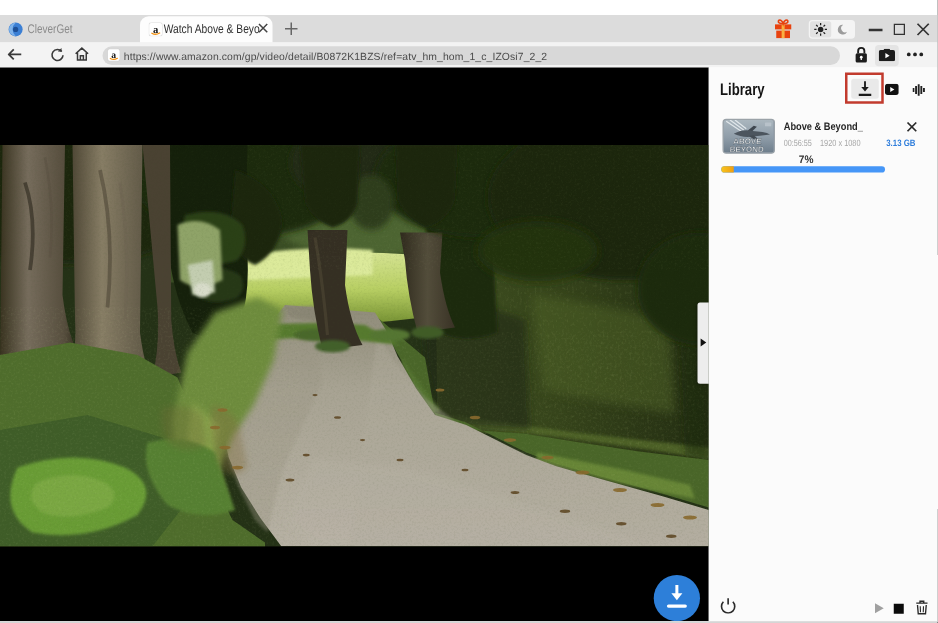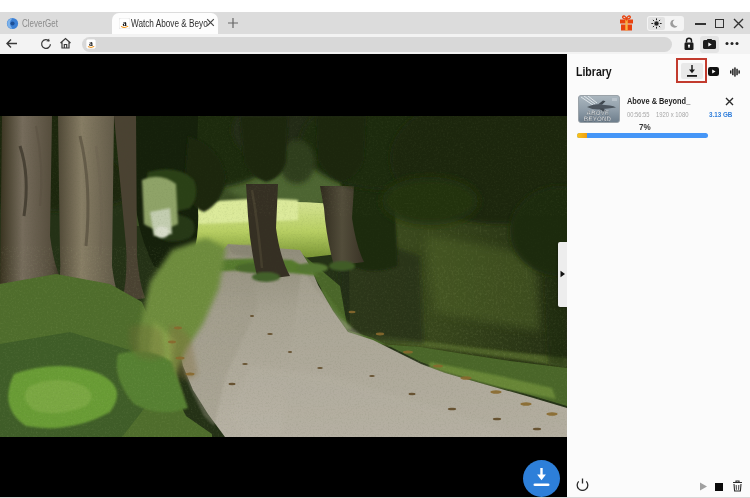--- a/index.html
+++ b/index.html
@@ -69,20 +69,21 @@
   </svg>
   <svg class="abs" style="left:59px;top:25px" width="13" height="13" viewBox="0 0 13 13">
     <path d="M1.5 6 L6.5 1.5 L11.5 6 M3 5.2 L3 11 L10 11 L10 5.2 M5.3 11 L5.3 7.5 L7.7 7.5 L7.7 11" stroke="#3a3a3a" stroke-width="1.2" fill="none"></path>
   </svg>
   <div class="abs" style="left:82px;top:24.5px;width:590px;height:15px;background:#d8d8d8;border-radius:7.5px"></div>
   <svg class="abs" style="left:86px;top:27px" width="10" height="10" viewBox="0 0 11 11">
     <rect x="0" y="0" width="11" height="11" rx="2" fill="#fff" stroke="#bbb" stroke-width="0.5"></rect>
     <text x="5.5" y="8" font-size="8.5" font-weight="bold" font-family="Liberation Serif" fill="#111" text-anchor="middle">a</text>
     <path d="M2.5 8.6 Q5.5 10.4 8.7 8.4" fill="none" stroke="#f29111" stroke-width="1.1" stroke-linecap="round"></path>
   </svg>
+  <div class="abs" style="left:99px;top:27.5px;font-size:8.3px;color:#4a4a4a;white-space:nowrap;letter-spacing:0.1px">https://www.amazon.com/gp/video/detail/B0872K1BZS/ref=atv_hm_hom_1_c_IZOsi7_2_2</div>
 
   <svg class="abs" style="left:683px;top:25px" width="12" height="14" viewBox="0 0 12 14">
     <rect x="1.5" y="5.5" width="9" height="7.5" rx="1.2" fill="#1c1c1c"></rect>
     <path d="M3.5 5.5 L3.5 3.8 A2.5 2.5 0 0 1 8.5 3.8 L8.5 5.5" stroke="#1c1c1c" stroke-width="1.5" fill="none"></path>
     <circle cx="6" cy="8.7" r="1.1" fill="#fff"></circle>
     <rect x="5.5" y="9" width="1" height="2" fill="#fff"></rect>
   </svg>
 
   <div class="abs" style="left:700px;top:23.5px;width:19px;height:17px;background:#e4e4e4;border-radius:3px"></div>
   <svg class="abs" style="left:703px;top:27px" width="13" height="10" viewBox="0 0 13 10">

